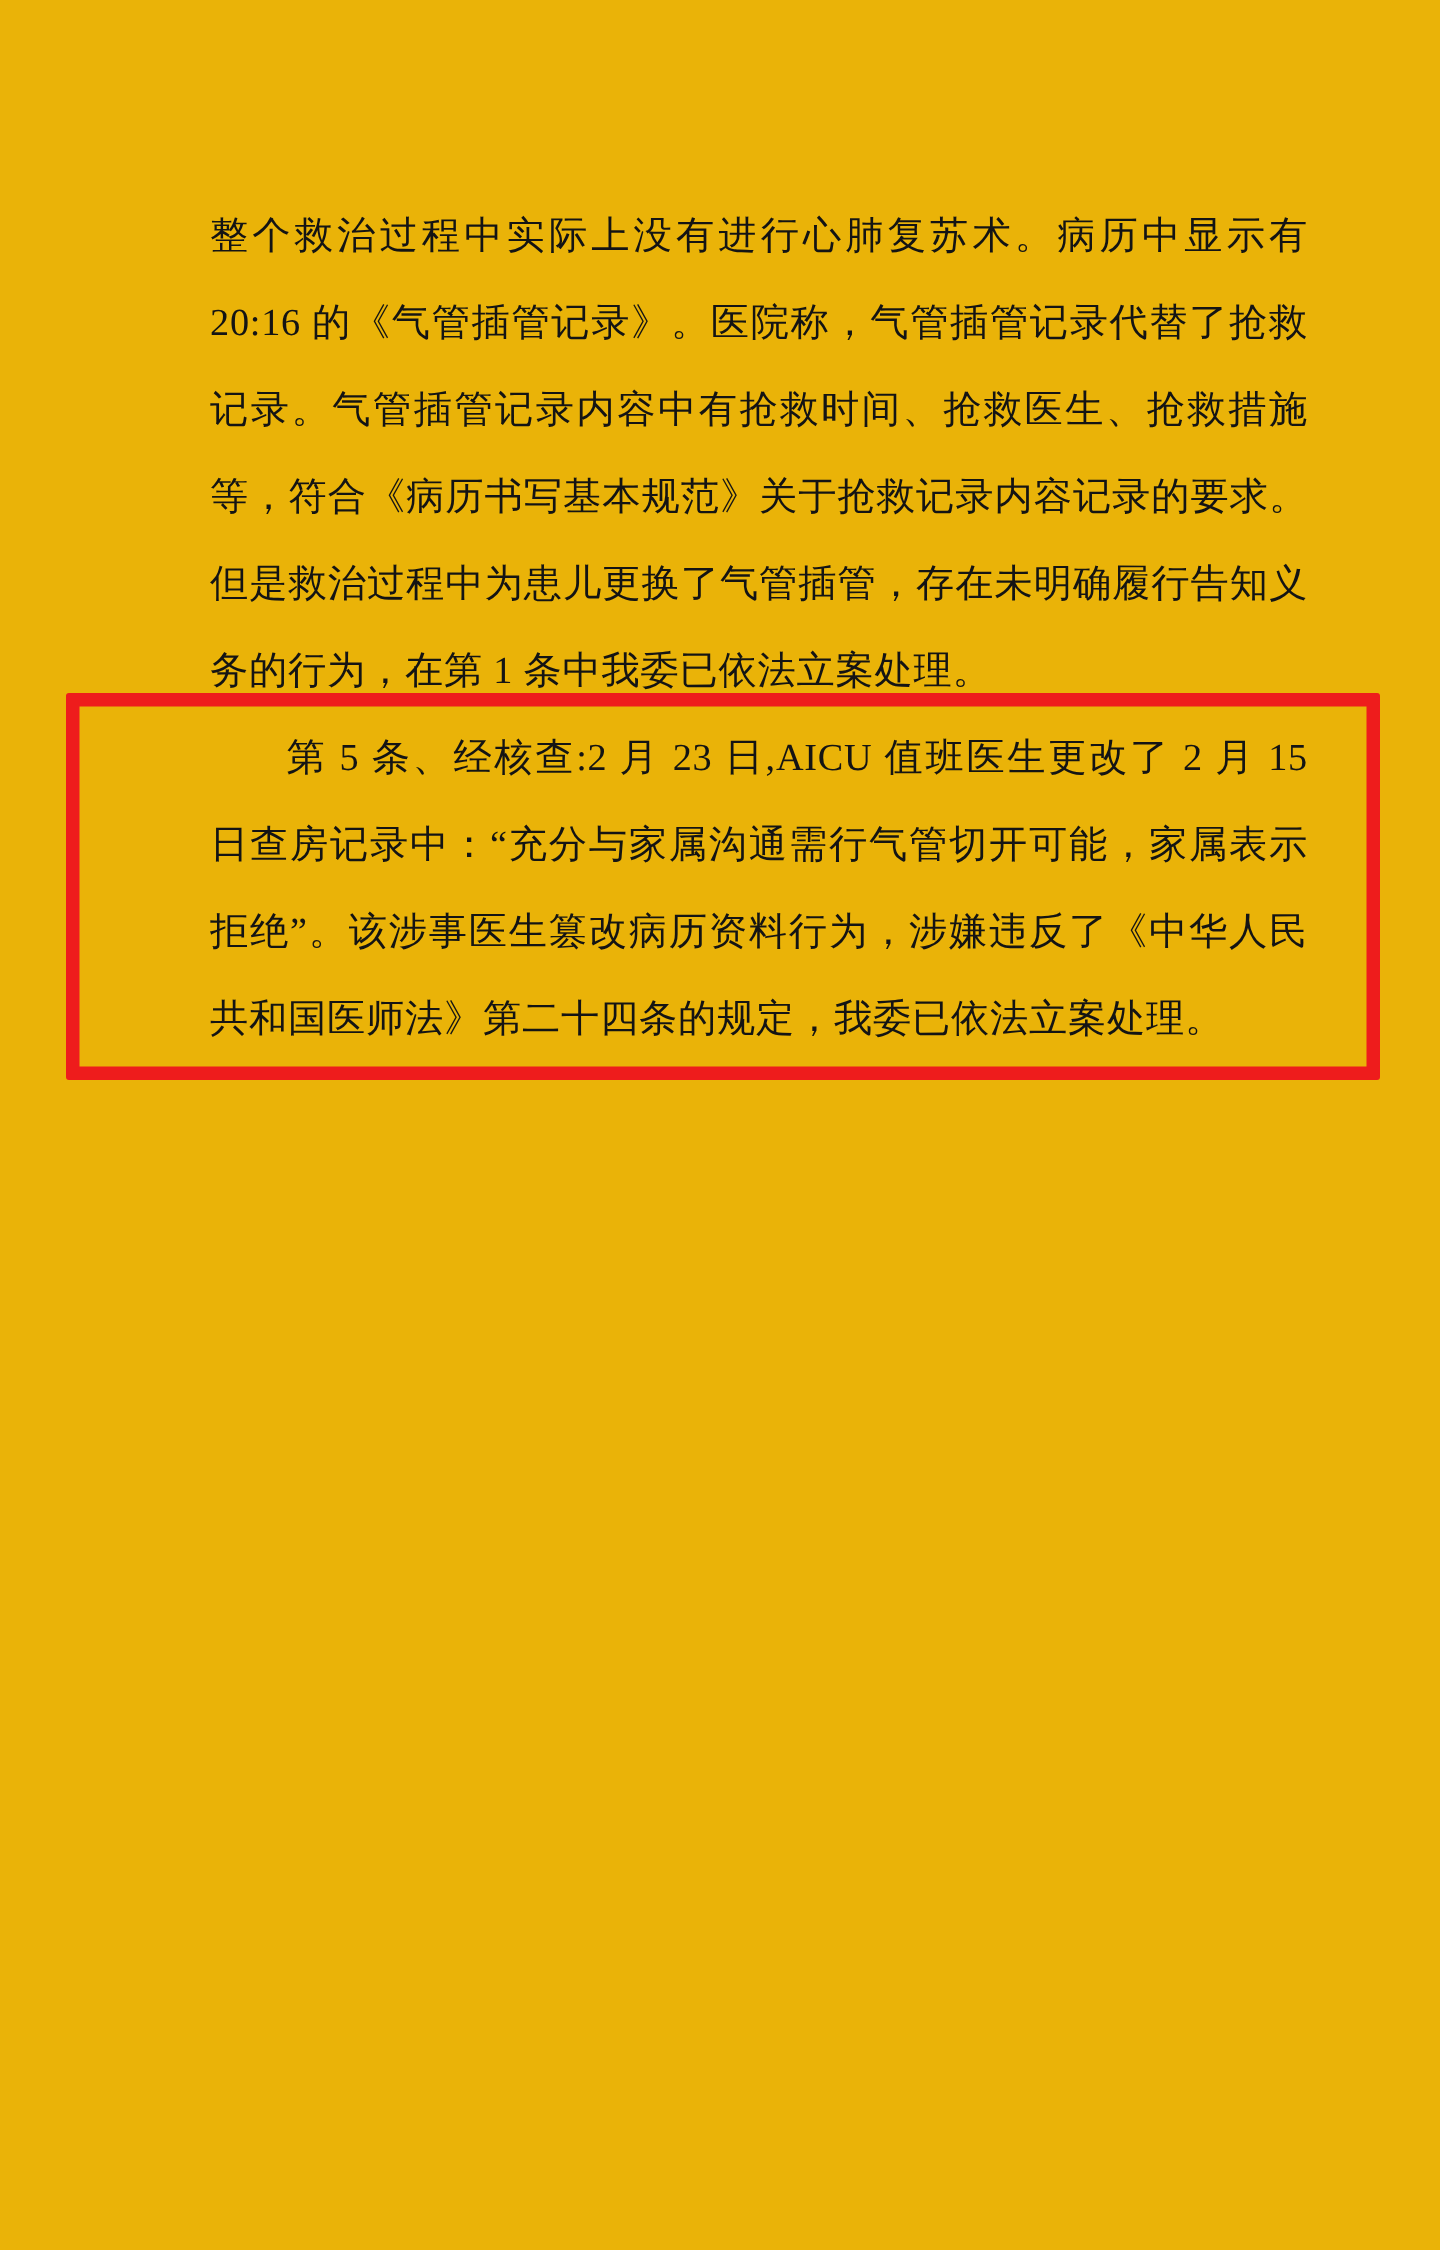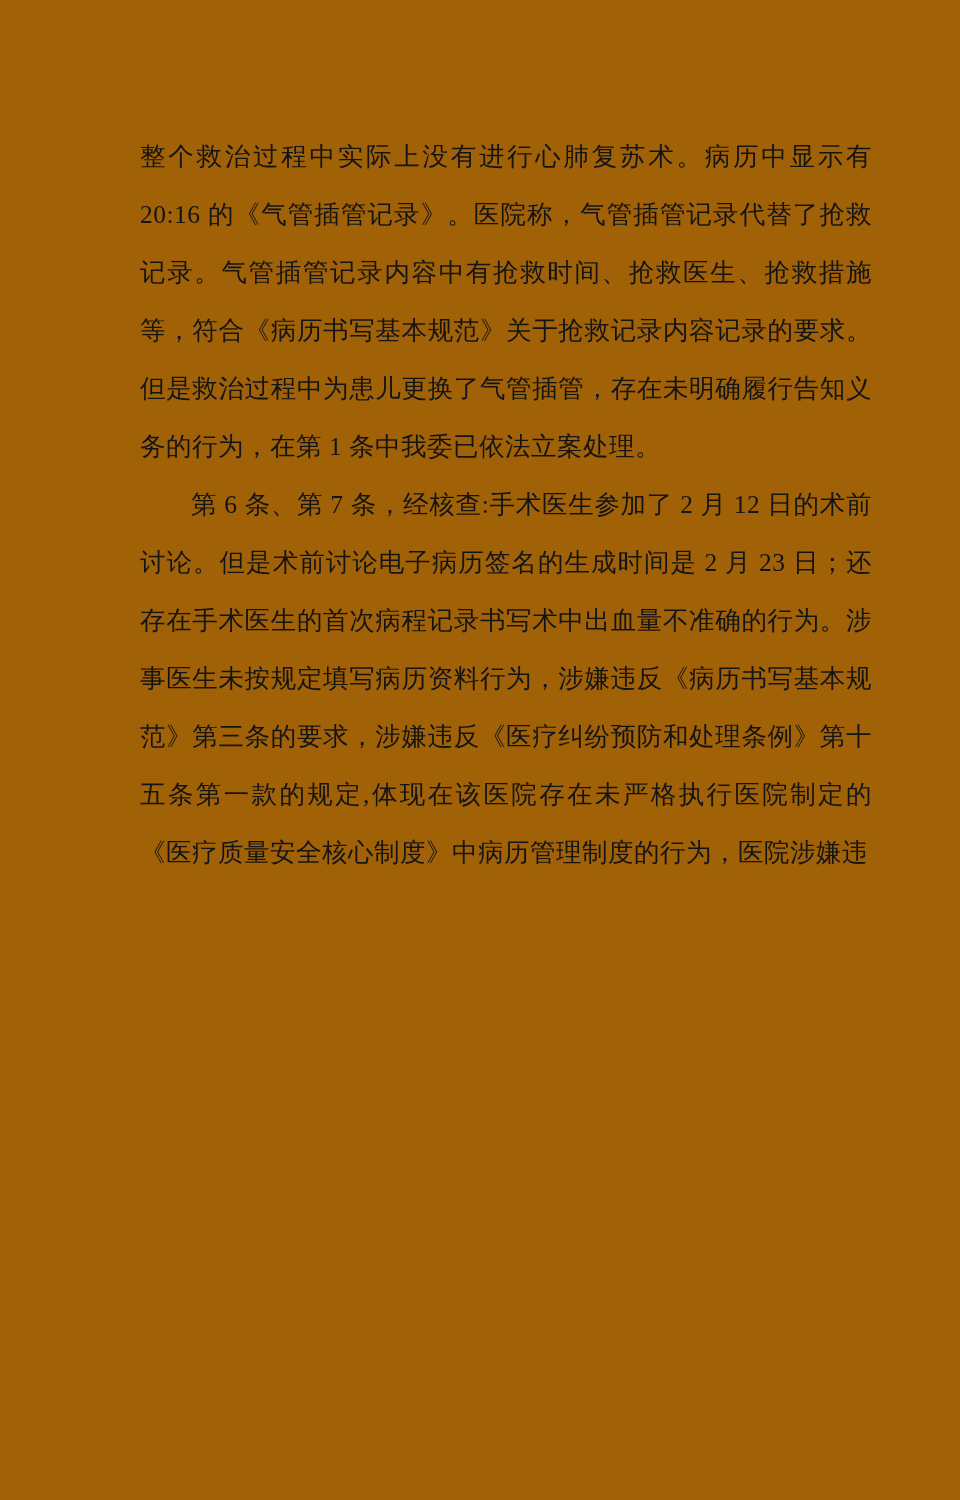--- a/index.html
+++ b/index.html
@@ -12,21 +12,21 @@
     background: #ffffff;
     font-family: "Liberation Serif", "DejaVu Serif", serif;
     color: #111111;
     overflow: hidden;
   }
 
   .page {
     position: relative;
     width: 960px;
     height: 1500px;
-    background: #a16207;
+    background: #eab308;
     box-sizing: border-box;
     padding: 128px 88px 0 140px;
   }
 
   .doc-body {
     position: relative;
     font-size: 25.5px;
     line-height: 58px;
     letter-spacing: 0.5px;
     text-align: justify;
@@ -67,17 +67,20 @@
 </style>
 </head>
 <body>
 
 <div class="page">
   <div class="doc-body">
 
     <p class="para">整个救治过程中实际上没有进行心肺复苏术。病历中显示有 20:16 的《气管插管记录》。医院称，气管插管记录代替了抢救记录。气管插管记录内容中有抢救时间、抢救医生、抢救措施等，符合《病历书写基本规范》关于抢救记录内容记录的要求。但是救治过程中为患儿更换了气管插管，存在未明确履行告知义务的行为，在第 1 条中我委已依法立案处理。</p>
 
 
+    <div class="highlight-wrap">
+      <div class="redbox"></div>
+      <p class="para indent">第 5 条、经核查:2 月 23 日,AICU 值班医生更改了 2 月 15 日查房记录中：“充分与家属沟通需行气管切开可能，家属表示拒绝”。该涉事医生篡改病历资料行为，涉嫌违反了《中华人民共和国医师法》第二十四条的规定，我委已依法立案处理。</p>
+    </div>
 
-    <p class="para indent">第 6 条、第 7 条，经核查:手术医生参加了 2 月 12 日的术前讨论。但是术前讨论电子病历签名的生成时间是 2 月 23 日；还存在手术医生的首次病程记录书写术中出血量不准确的行为。涉事医生未按规定填写病历资料行为，涉嫌违反《病历书写基本规范》第三条的要求，涉嫌违反《医疗纠纷预防和处理条例》第十五条第一款的规定,体现在该医院存在未严格执行医院制定的《医疗质量安全核心制度》中病历管理制度的行为，医院涉嫌违</p>
 
   </div>
 </div>
 
 </body></html>

